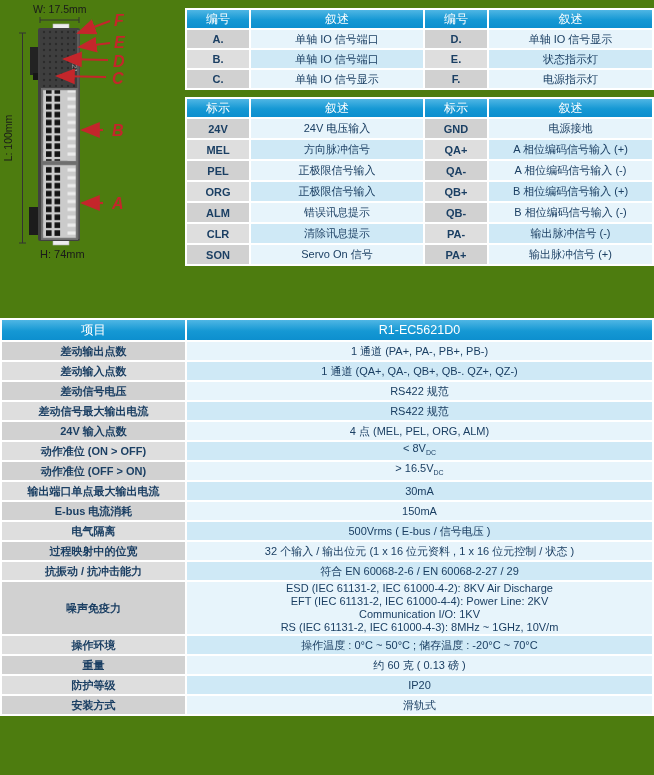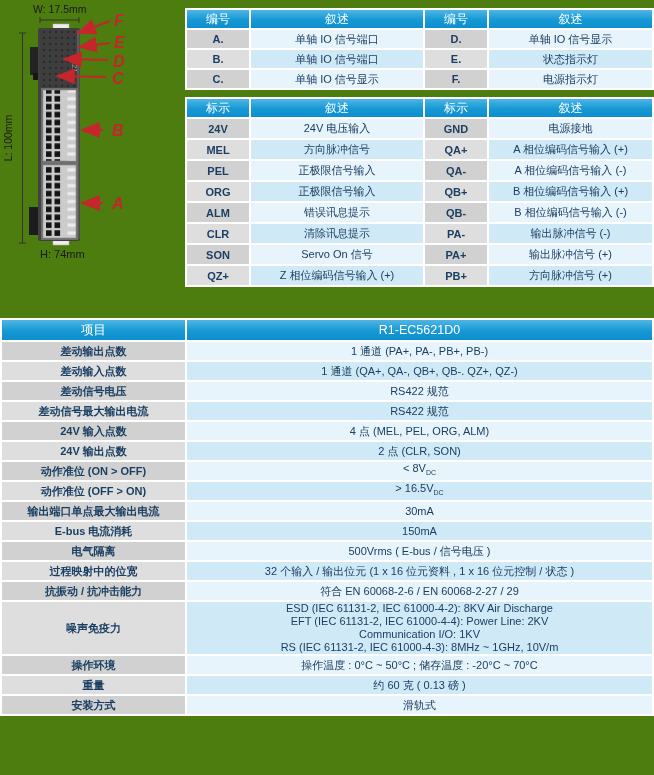--- a/index.html
+++ b/index.html
@@ -200,26 +200,20 @@
             <td class="val">清除讯息提示</td>
             <td class="lab">PA-</td>
             <td class="val">输出脉冲信号 (-)</td>
           </tr>
           <tr>
             <td class="lab">SON</td>
             <td class="val">Servo On 信号</td>
             <td class="lab">PA+</td>
             <td class="val">输出脉冲信号 (+)</td>
           </tr>
-          <tr>
-            <td class="lab">QZ+</td>
-            <td class="val">Z 相位编码信号输入 (+)</td>
-            <td class="lab">PB+</td>
-            <td class="val">方向脉冲信号 (+)</td>
-          </tr>
         </tbody>
     </table>
   </div>
 
   <div class="spec-wrap">
     <table class="tbl" id="spec-table">
       <colgroup>
           <col class="s-lab">
           <col class="s-val">
         </colgroup>
@@ -244,24 +238,20 @@
           </tr>
           <tr>
             <td class="lab">差动信号最大输出电流</td>
             <td class="val">RS422 规范</td>
           </tr>
           <tr>
             <td class="lab">24V 输入点数</td>
             <td class="val">4 点 (MEL, PEL, ORG, ALM)</td>
           </tr>
           <tr>
-            <td class="lab">24V 输出点数</td>
-            <td class="val">2 点 (CLR, SON)</td>
-          </tr>
-          <tr>
             <td class="lab">动作准位 (ON &gt; OFF)</td>
             <td class="val"><span>&lt; 8V</span><sub>DC</sub></td>
           </tr>
           <tr>
             <td class="lab">动作准位 (OFF &gt; ON)</td>
             <td class="val"><span>&gt; 16.5V</span><sub>DC</sub></td>
           </tr>
           <tr>
             <td class="lab">输出端口单点最大输出电流</td>
             <td class="val">30mA</td>
@@ -293,20 +283,24 @@
           </tr>
           <tr>
             <td class="lab">操作环境</td>
             <td class="val">操作温度 : 0°C ~ 50°C ; 储存温度 : -20°C ~ 70°C</td>
           </tr>
           <tr>
             <td class="lab">重量</td>
             <td class="val">约 60 克 ( 0.13 磅 )</td>
           </tr>
           <tr>
+            <td class="lab">防护等级</td>
+            <td class="val">IP20</td>
+          </tr>
+          <tr>
             <td class="lab">安装方式</td>
             <td class="val">滑轨式</td>
           </tr>
         </tbody>
     </table>
   </div>
 
 </div>
 
 </body></html>

